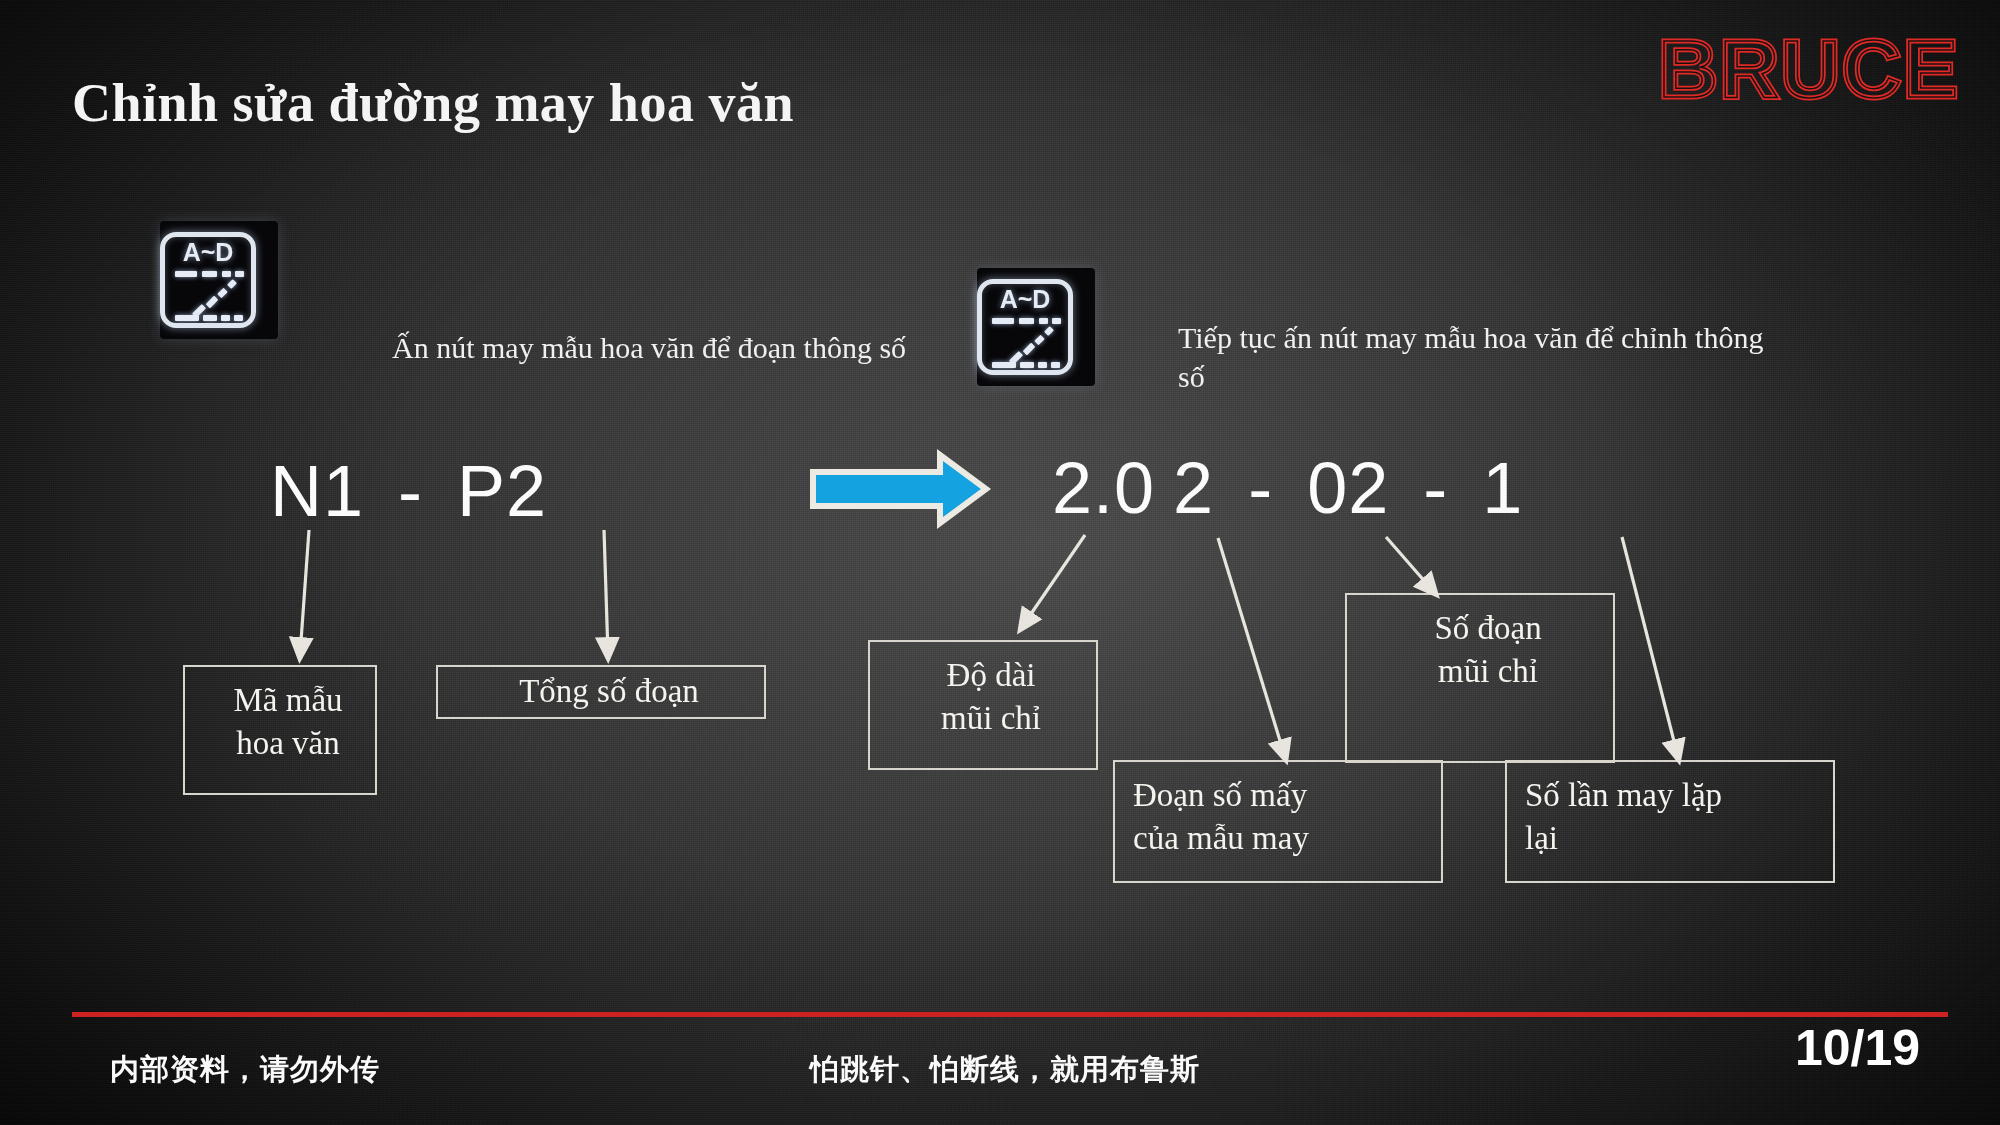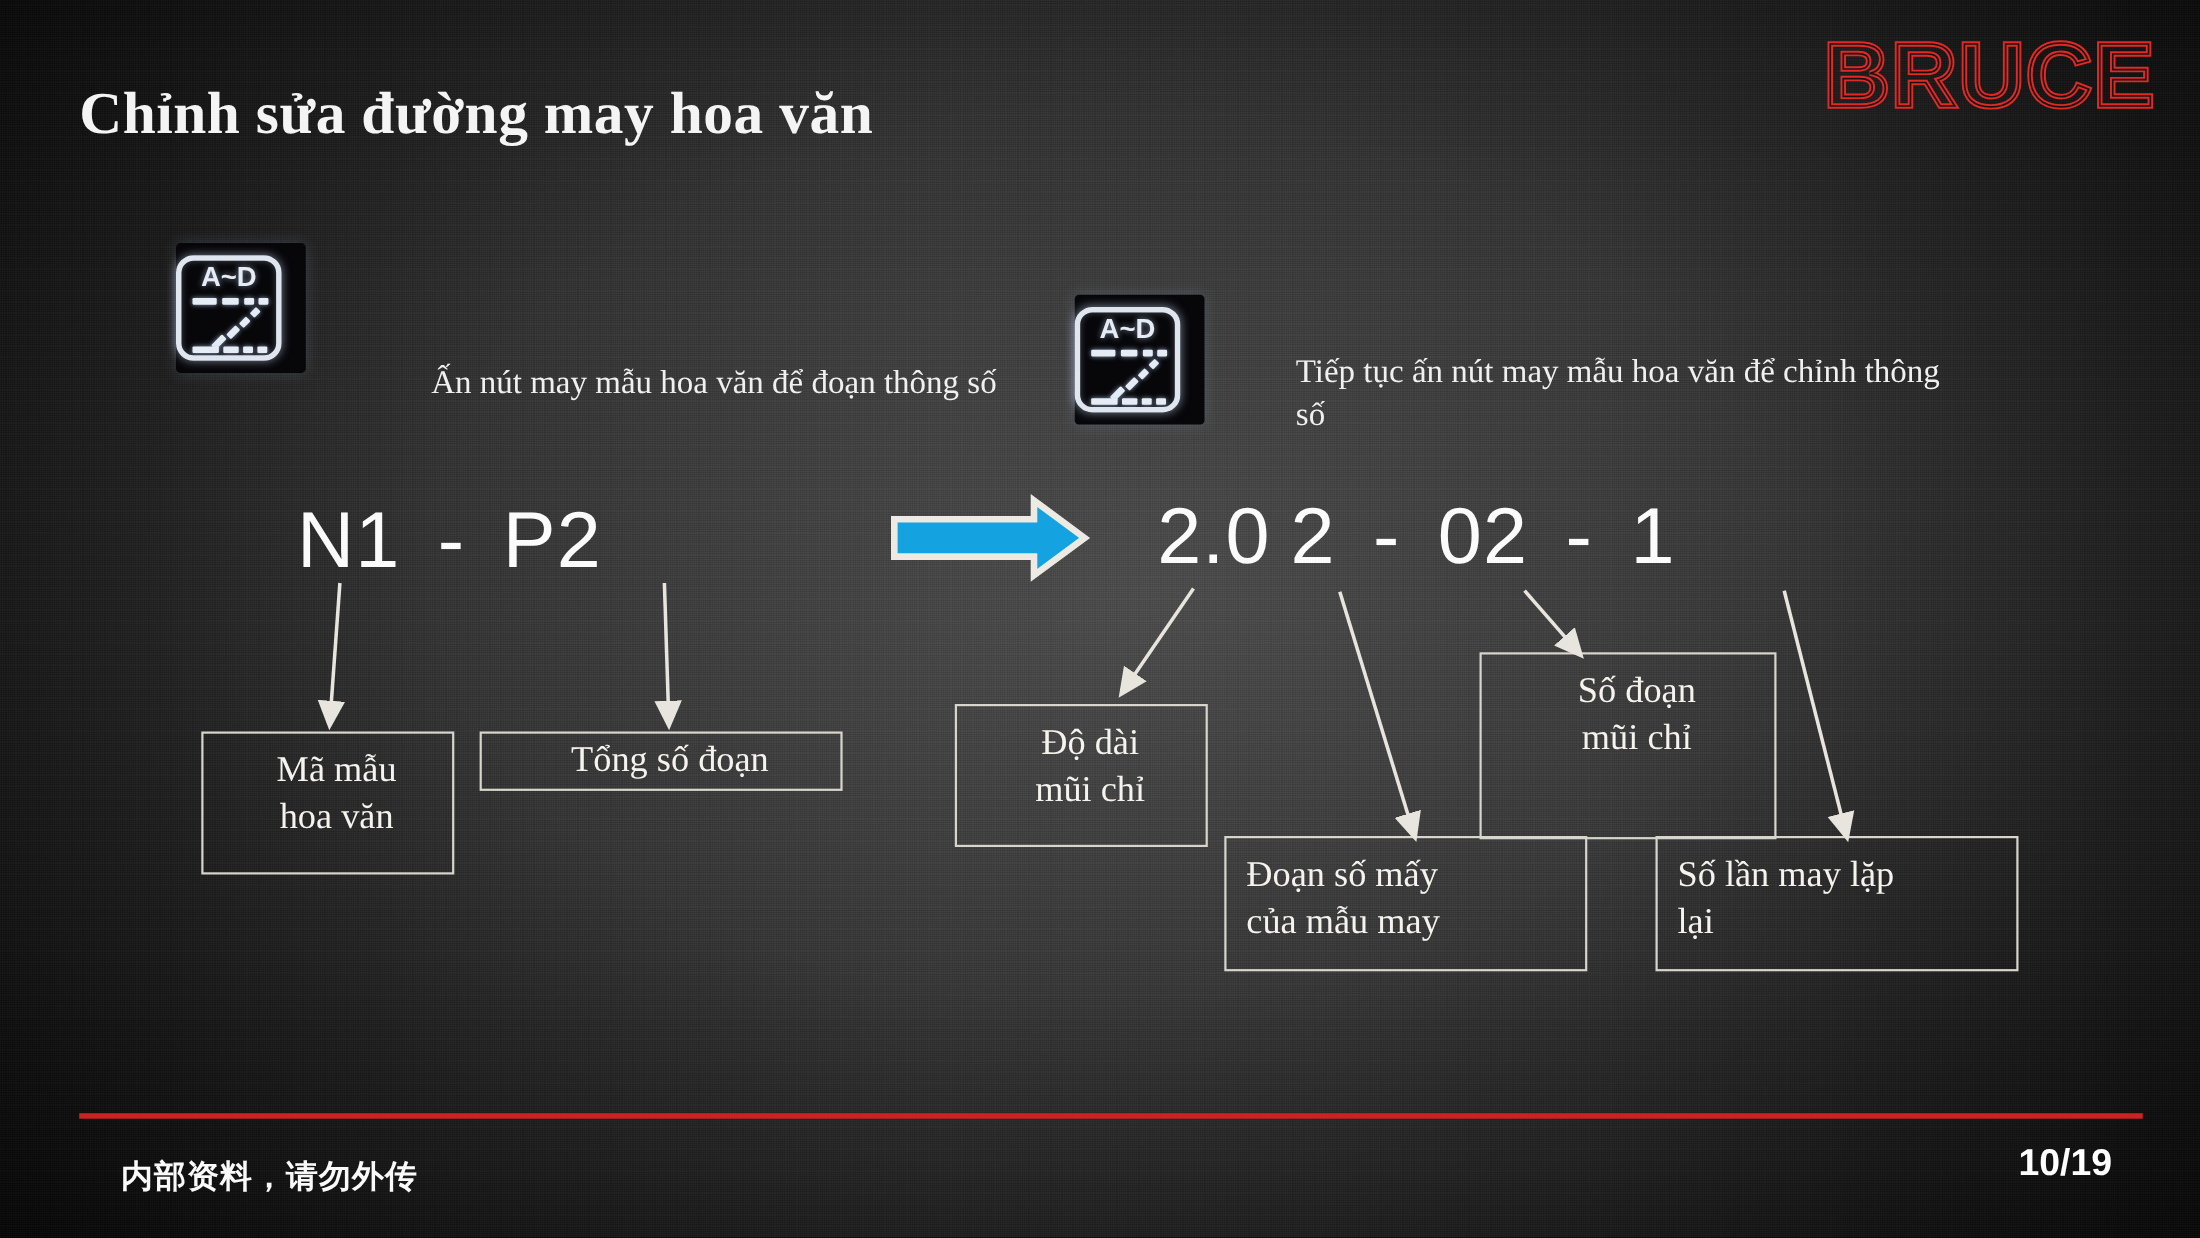--- a/index.html
+++ b/index.html
@@ -150,21 +150,21 @@
     color: #fafafa;
     letter-spacing: 1px;
     white-space: nowrap;
   }
   .foot-left { left: 110px; }
   .foot-center { left: 810px; }
   .pagenum {
     position: absolute; right: 80px; bottom: 48px;
     font-family: "Liberation Sans", sans-serif;
     font-weight: 700;
-    font-size: 34px;
+    font-size: 50px;
     color: #ffffff;
     letter-spacing: 0px;
   }
 </style>
 </head>
 <body>
 
 <div class="slide">
   <div class="layer">
 
@@ -241,21 +241,21 @@
         <path d="M1386,537 L1434,592"></path>
 
         <path d="M1622,537 L1678,757"></path>
       </g>
 
       <g>
         <path d="M813,472 L940,472 L940,455 L986,489 L940,523 L940,506 L813,506 Z" fill="#14a2e0" stroke="#eceae3" stroke-width="6" stroke-linejoin="miter"></path>
       </g>
     </svg>
 
-    <div class="box c" style="left:183px; top:665px; width:230px; height:130px;">
+    <div class="box c" style="left:183px; top:665px; width:194px; height:130px;">
       <div>Mã mẫu</div>
       <div>hoa văn</div>
     </div>
 
     <div class="box c" style="left:436px; top:665px; width:330px; height:54px; display:flex; align-items:center; justify-content:center;">
       <div>Tổng số đoạn</div>
     </div>
 
     <div class="box c" style="left:868px; top:640px; width:230px; height:130px;">
       <div>Độ dài</div>
@@ -272,16 +272,17 @@
       <div>của mẫu may</div>
     </div>
 
     <div class="box" style="left:1505px; top:760px; width:330px; height:123px;">
       <div>Số lần may lặp</div>
       <div>lại</div>
     </div>
 
     <div class="rule"></div>
     <div class="foot-cn foot-left">内部资料，请勿外传</div>
+    <div class="foot-cn foot-center">怕跳针、怕断线，就用布鲁斯</div>
     <div class="pagenum">10/19</div>
 
   </div>
 </div>
 
 </body></html>

